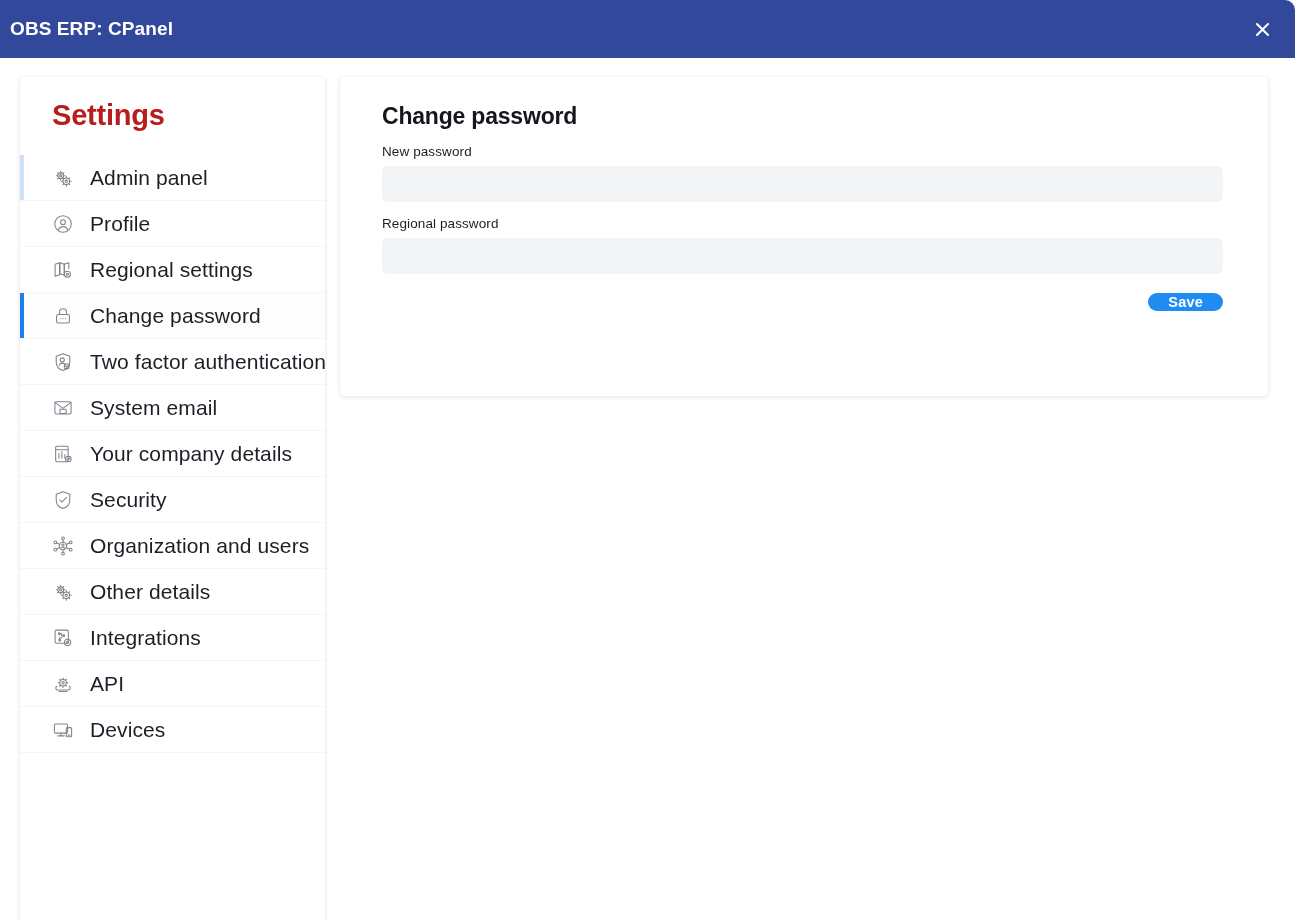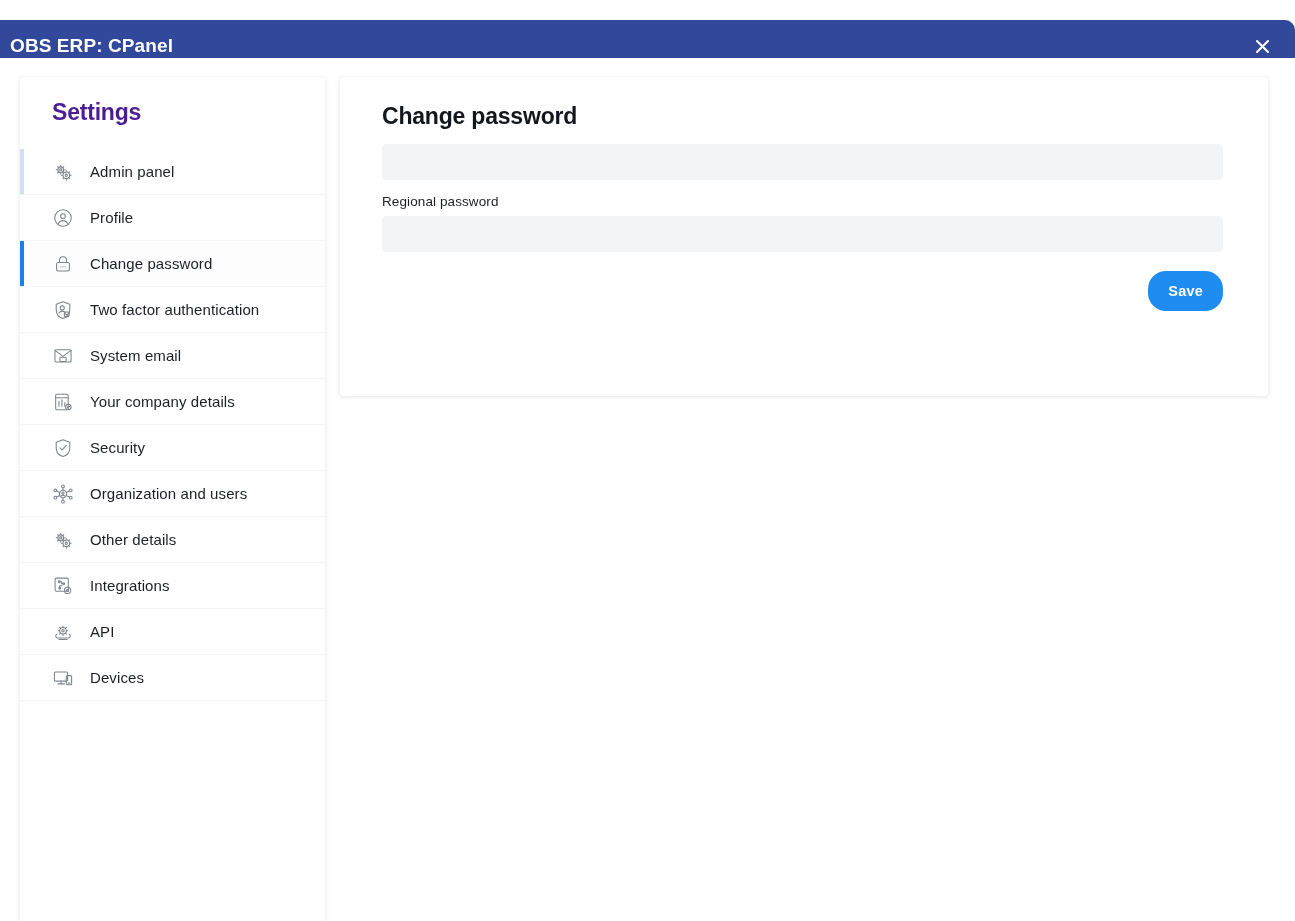--- a/index.html
+++ b/index.html
@@ -9,27 +9,26 @@
     width: 1295px; height: 921px;
     background: #ffffff;
     font-family: "Liberation Sans", sans-serif;
     overflow: hidden;
   }
 
   
   .titlebar {
     position: absolute;
     left: 0; top: 0;
-    width: 1295px; height: 52px;
+    width: 1295px; height: 58px;
     background: #32499b;
     border-radius: 0 10px 0 0;
     display: flex;
     align-items: center;
     justify-content: space-between;
-    margin-top: 20px;
   }
   .titlebar-title {
     color: #ffffff;
     font-size: 19px;
     font-weight: bold;
     letter-spacing: 0.1px;
     padding-left: 10px;
   }
   .titlebar-close {
     width: 46px; height: 46px;
@@ -52,23 +51,23 @@
     position: absolute;
     left: 20px; top: 19px;
     width: 305px;
     height: 902px;
     background: #ffffff;
     border-radius: 3px;
     box-shadow: 0 1px 5px rgba(0,0,0,0.10), 0 0 1px rgba(0,0,0,0.10);
     overflow: hidden;
   }
   .sidebar-title {
-    font-size: 23px;
+    font-size: 29px;
     font-weight: bold;
-    color: #4c1d95;
+    color: #b91c1c;
     padding: 22px 0 0 32px;
     letter-spacing: -0.2px;
   }
   .nav { margin-top: 23px; }
   .nav-item {
     position: relative;
     display: flex;
     align-items: center;
     height: 46px;
     padding-left: 32px;
@@ -87,21 +86,21 @@
   .nav-item.active { background: #fdfdfe; }
   .nav-icon {
     width: 22px; height: 22px;
     margin-right: 16px;
     flex: 0 0 22px;
     display: flex; align-items: center; justify-content: center;
     color: #7e838c;
   }
   .nav-icon svg { display: block; }
   .nav-label {
-    font-size: 15px;
+    font-size: 21px;
     color: #1c1f26;
     letter-spacing: 0.1px;
     white-space: nowrap;
   }
 
   
   .main-card {
     position: absolute;
     left: 340px; top: 19px;
     width: 928px; height: 319px;
@@ -142,21 +141,21 @@
   .actions {
     display: flex;
     justify-content: flex-end;
     padding: 5px 45px 0 0;
   }
   .save-button {
     background: #1f8cf2;
     color: #ffffff;
     border: none;
     border-radius: 18px;
-    height: 40px;
+    height: 18px;
     min-width: 68px;
     padding: 0 20px;
     font-size: 14.5px;
     font-weight: bold;
     font-family: "Liberation Sans", sans-serif;
     cursor: pointer;
     letter-spacing: 0.2px;
   }
 </style>
 </head>
@@ -196,20 +195,34 @@
           <span class="accent"></span>
           <span class="nav-icon">
             <svg width="22" height="22" viewBox="0 0 24 24" fill="none" stroke="currentColor" stroke-width="1.15" stroke-linecap="round" stroke-linejoin="round">
       <circle cx="12" cy="12" r="9"></circle>
               <circle cx="12" cy="10" r="2.6"></circle>
       <path d="M6.8 18.4a5.6 5.6 0 0 1 10.4 0"></path>
     </svg>
           </span>
           <span class="nav-label">Profile</span>
         </div>
+        <div class="nav-item">
+          <span class="accent"></span>
+          <span class="nav-icon">
+            <svg width="22" height="22" viewBox="0 0 24 24" fill="none" stroke="currentColor" stroke-width="1.15" stroke-linecap="round" stroke-linejoin="round">
+      <path d="M3.4 5.6 8.4 4v13.2l-5 1.6z"></path>
+              <path d="M8.4 4l5 1.6v12l-5-1.4z"></path>
+      <path d="M13.4 5.6 18.4 4v6.4"></path>
+              <path d="M8.4 4v13.2M13.4 5.6v12"></path>
+      <circle cx="16.8" cy="16.6" r="3.3"></circle>
+              <circle cx="16.8" cy="16.6" r="1.1"></circle>
+    </svg>
+          </span>
+          <span class="nav-label">Regional settings</span>
+        </div>
         <div class="nav-item active">
           <span class="accent"></span>
           <span class="nav-icon">
             <svg width="22" height="22" viewBox="0 0 24 24" fill="none" stroke="currentColor" stroke-width="1.15" stroke-linecap="round" stroke-linejoin="round">
       <rect x="5" y="10.4" width="14" height="9.2" rx="1.8"></rect>
       <path d="M8.1 10.4V7.9a3.9 3.9 0 0 1 7.8 0v2.5"></path>
       <path d="M9 15h.01M11 15h.01M13 15h.01M15 15h.01"></path>
     </svg>
           </span>
           <span class="nav-label">Change password</span>
@@ -334,19 +347,19 @@
     </svg>
           </span>
           <span class="nav-label">Devices</span>
         </div>
       </div>
 
   </div>
 
   <div class="main-card">
     <div class="panel-title">Change password</div>
-    <div class="form"><input type="password" class="field-input" placeholder="" style=""><div class="field-label">Regional password</div><input type="password" class="field-input" placeholder="" style=""></div>
+    <div class="form"><div class="field-label">New password</div><input type="password" class="field-input" placeholder="" style=""><div class="field-label">Regional password</div><input type="password" class="field-input" placeholder="" style=""></div>
     <div class="actions">
       <button class="save-button">Save</button>
     </div>
   </div>
 
 </div>
 
 </body></html>

